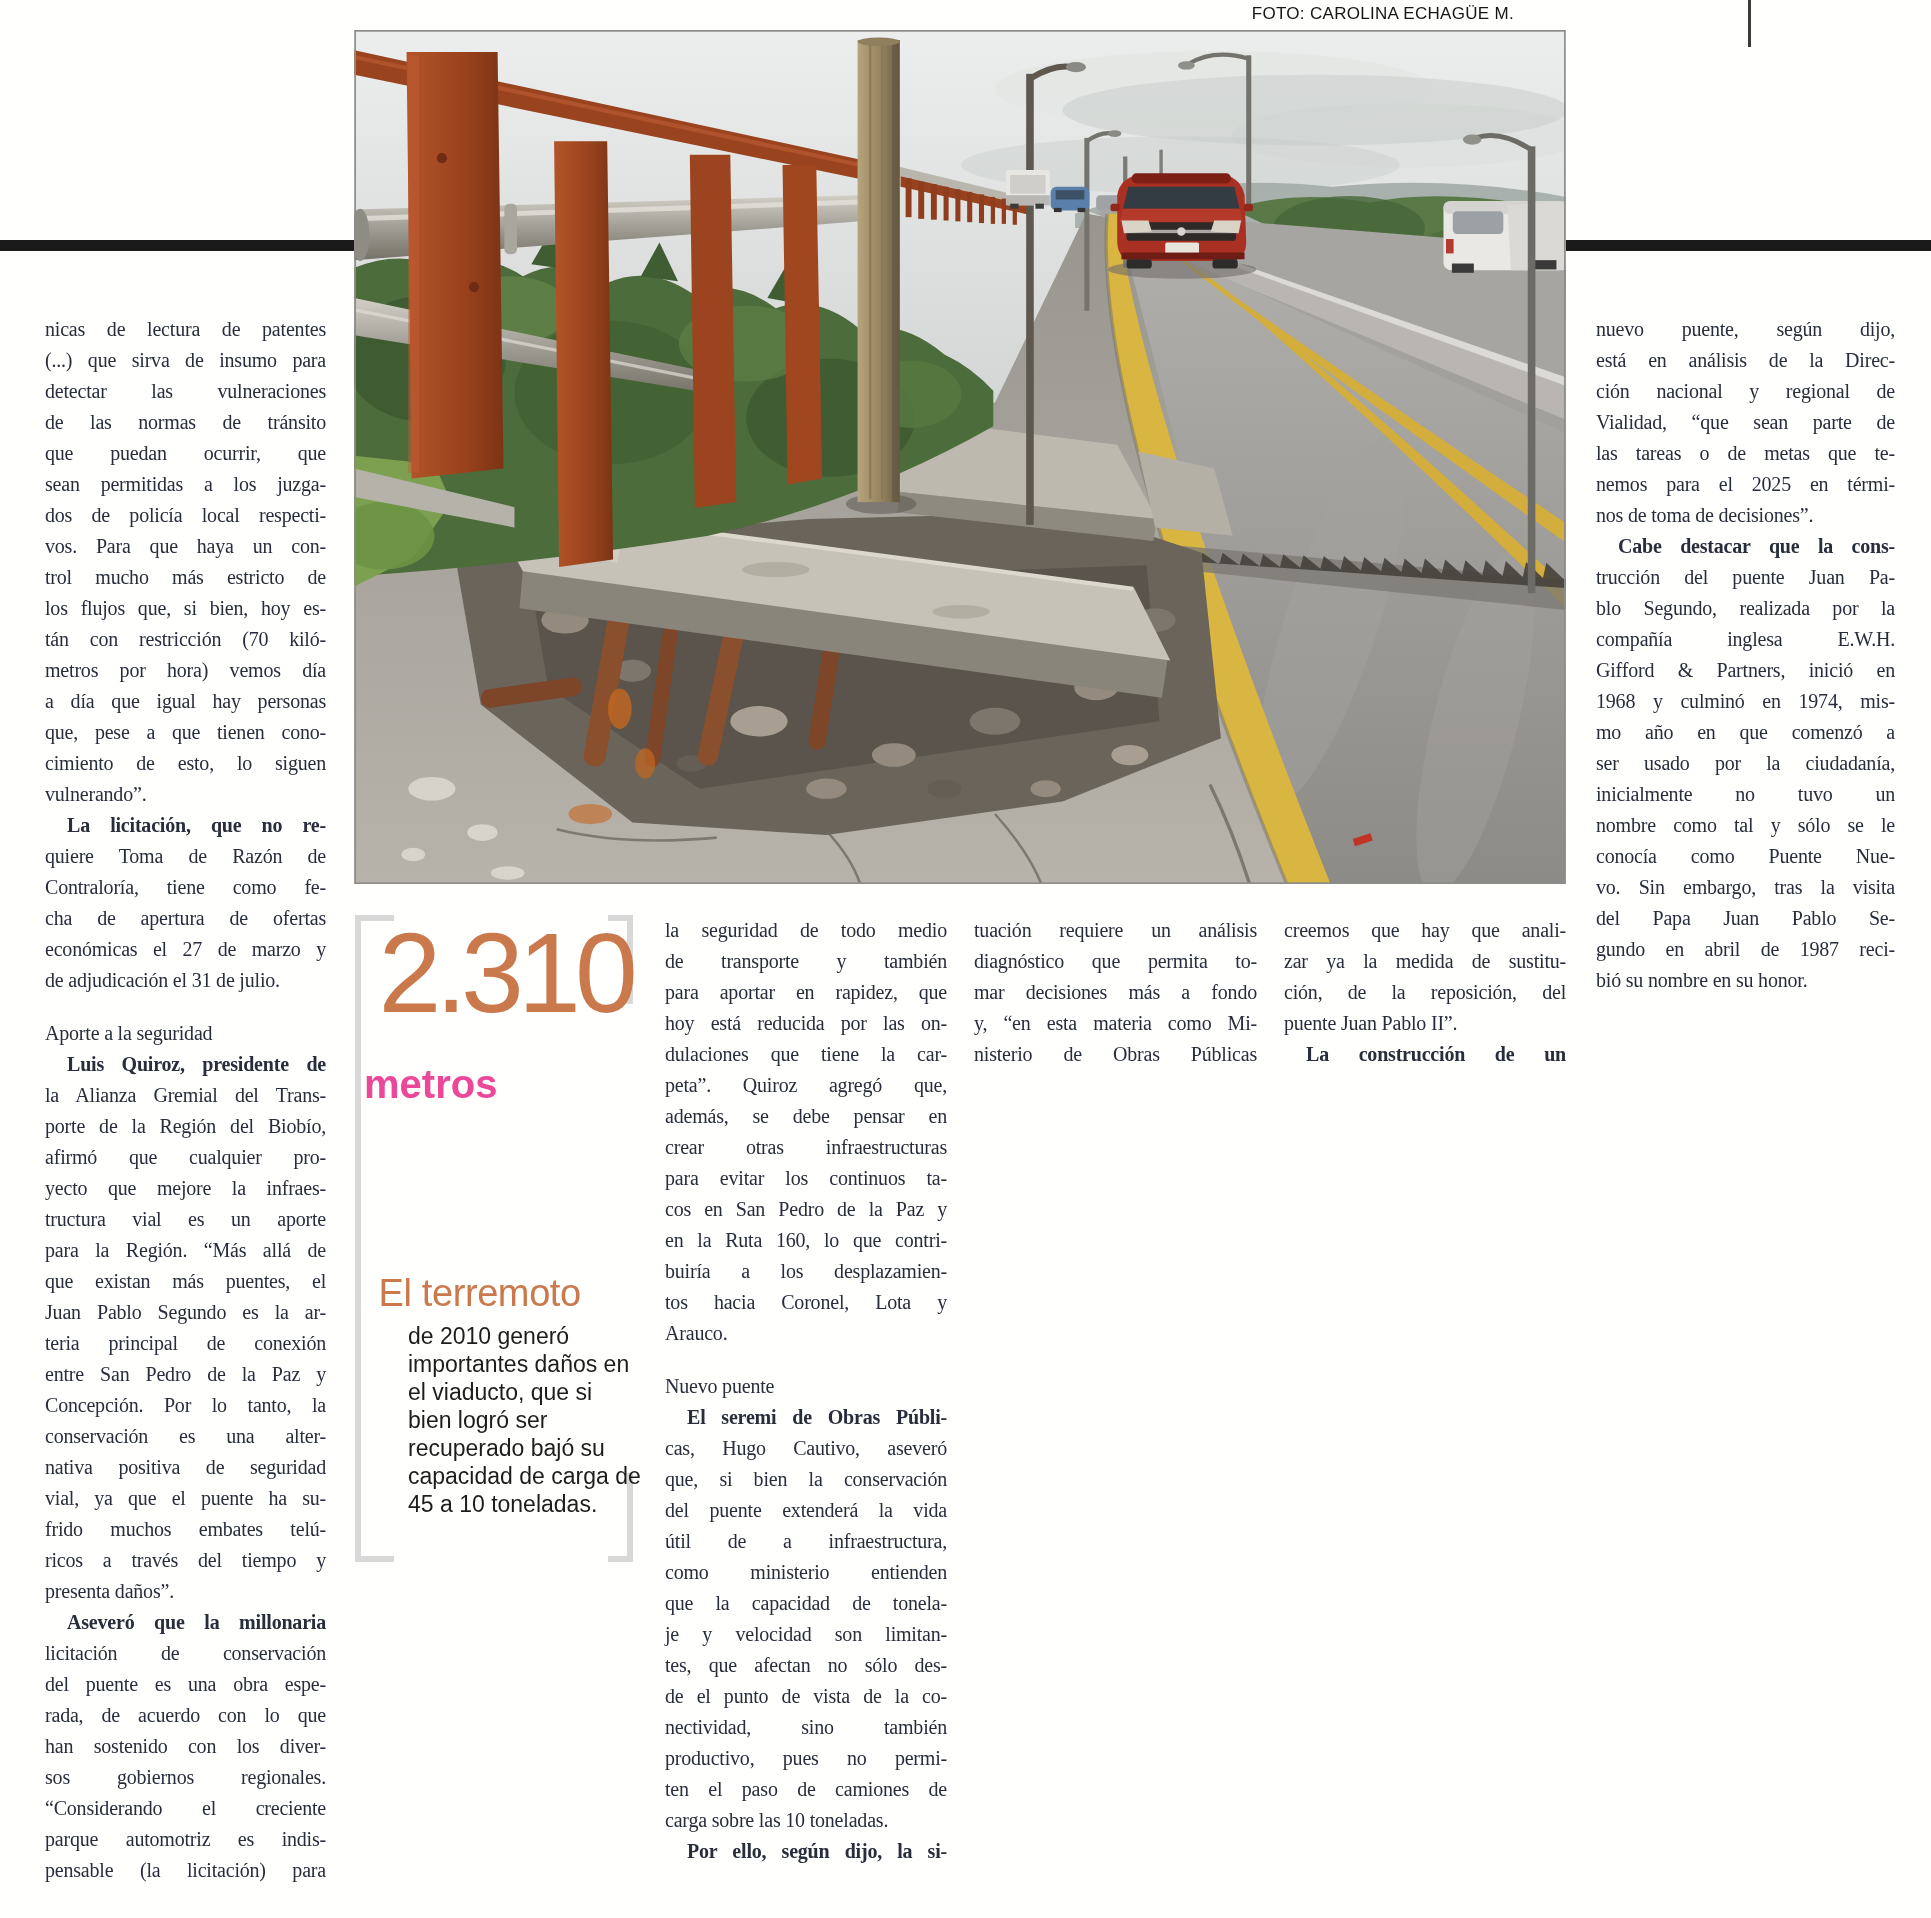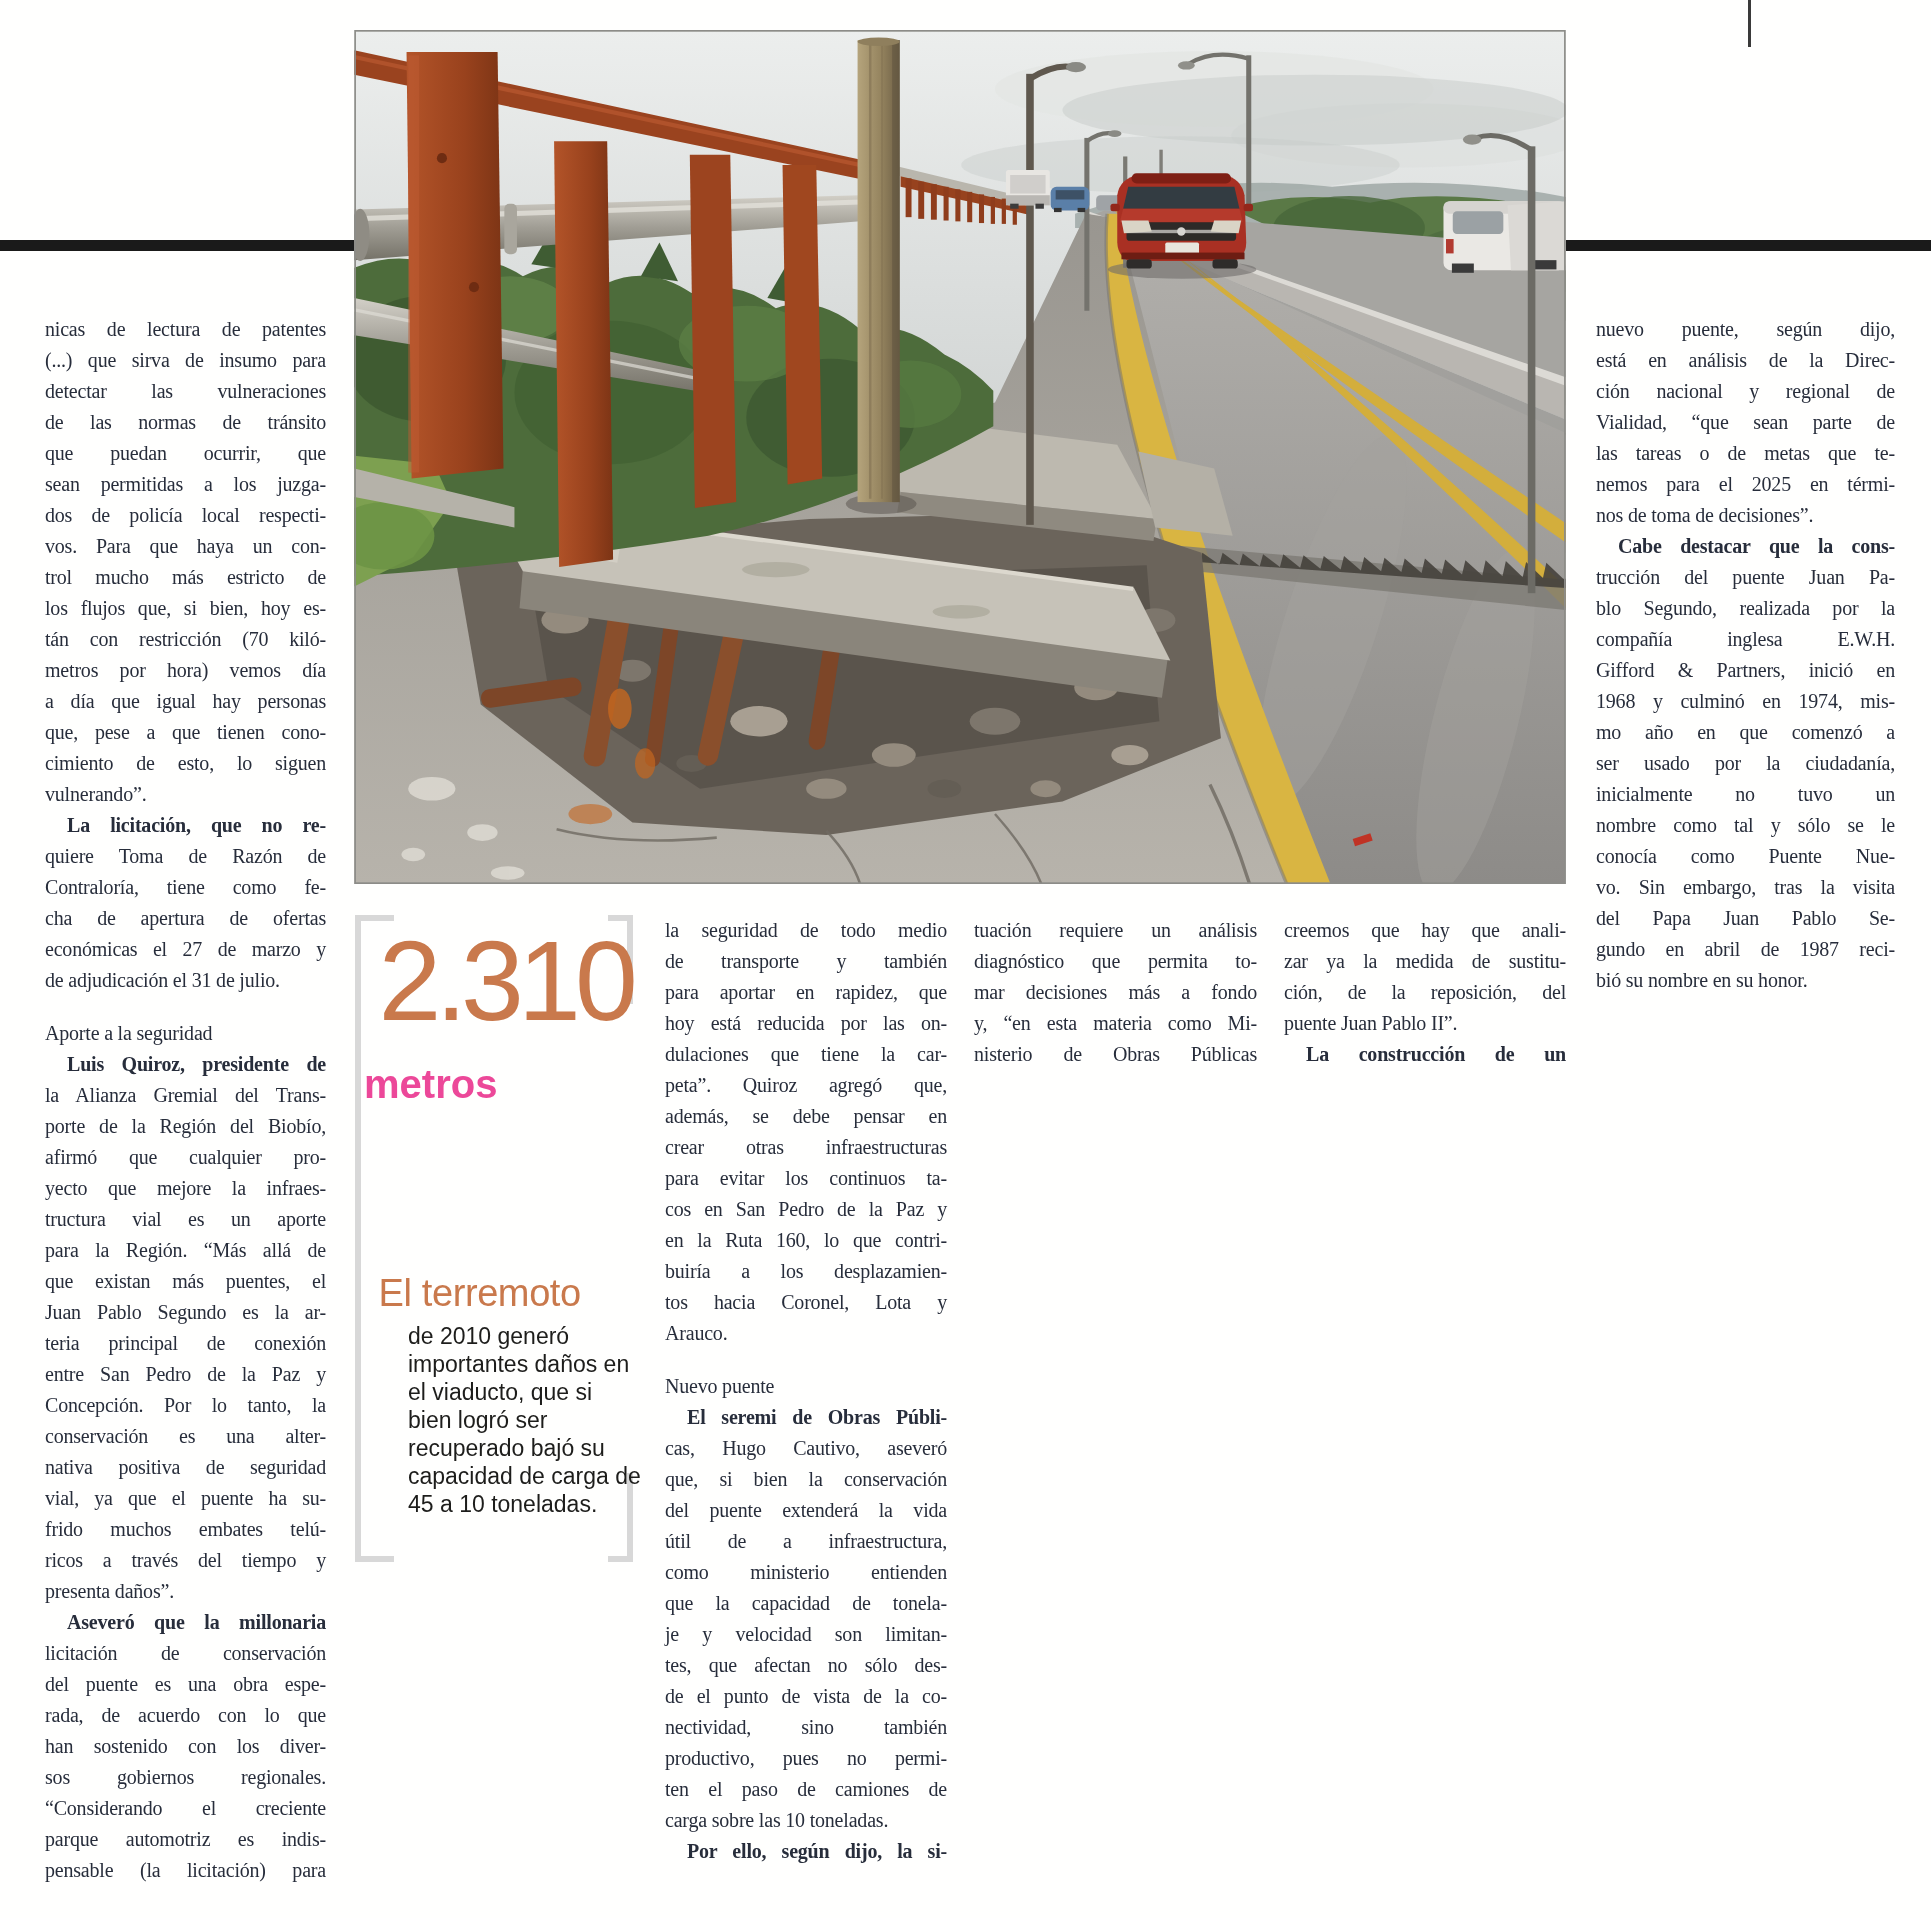--- a/index.html
+++ b/index.html
@@ -30,36 +30,37 @@
   
   .statbox{position:absolute;left:355px;top:915px;width:278px;height:647px;}
   .bracket{position:absolute;background:#d8d8d8;}
   .bk-l   {left:0;top:0;width:5.9px;height:100%;}
   .bk-tl  {left:0;top:0;width:39px;height:5.9px;}
   .bk-bl  {left:0;bottom:0;width:39px;height:5.9px;}
   .bk-tr-v{right:0;top:0;width:5.9px;height:89px;}
   .bk-tr-h{right:0;top:0;width:25px;height:5.9px;}
   .bk-br-v{right:0;bottom:0;width:5.9px;height:89px;}
   .bk-br-h{right:0;bottom:0;width:25px;height:5.9px;}
-  .sb-number{position:absolute;left:23.6px;top:10px;
+  .sb-number{position:absolute;left:23.6px;top:2px;
              font:400 113px/113px "Liberation Sans",sans-serif;letter-spacing:-5.9px;color:#c9794c;text-align:right;}
   .sb-unit{position:absolute;left:9px;top:148px;
            font:700 40px/42px "Liberation Sans",sans-serif;color:#ec4899;}
   .sb-cap{position:absolute;left:25px;top:201px;width:236px;white-space:pre-line;
           font:400 23px/28px "Liberation Sans",sans-serif;color:#1d1d1b;}
   .sb-sub{position:absolute;left:23.6px;top:358px;
           font:400 38px/40px "Liberation Sans",sans-serif;color:#c9794c;letter-spacing:-0.4px;}
   .sb-body{position:absolute;left:25px;top:407px;width:240px;white-space:pre-line;
            font:400 23px/28px "Liberation Sans",sans-serif;color:#1d1d1b;margin-left:28px;}
 </style>
 </head>
 <body>
 
 <div id="page">
 
+  <div class="credit">FOTO: CAROLINA ECHAGÜE M.</div>
   <div class="rule-tr"></div>
   <div class="bar left"></div>
   <div class="bar right"></div>
 
   <div class="photo">
     <svg width="1212" height="854" viewBox="0 0 1437 1013" xmlns="http://www.w3.org/2000/svg">
       <defs>
         <linearGradient id="sky" x1="0" y1="0" x2="0" y2="1">
           <stop offset="0" stop-color="#eceeed"></stop>
             <stop offset="1" stop-color="#c9cdcc"></stop>

